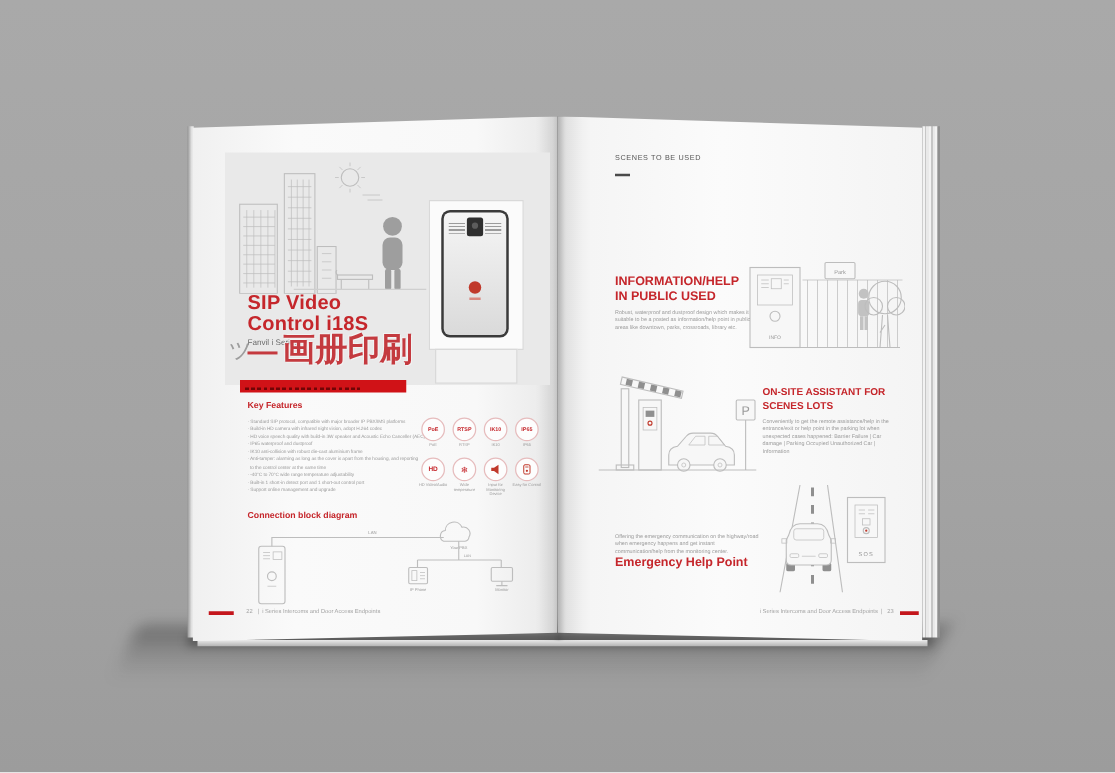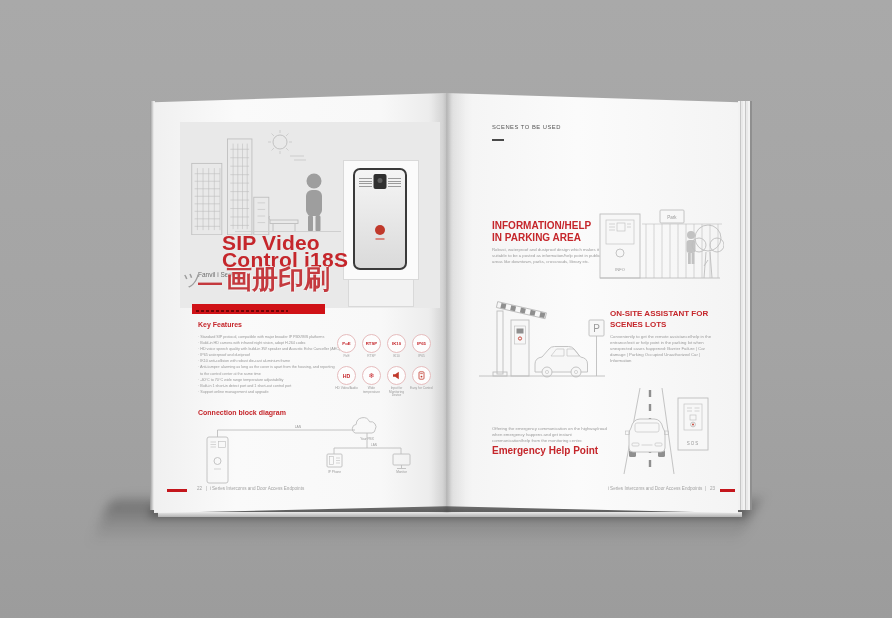--- a/index.html
+++ b/index.html
@@ -49,21 +49,21 @@
   .device-face{position:absolute;left:2px;top:2px;right:2px;bottom:2px;border-radius:5px;
     background:linear-gradient(180deg,#f5f5f5,#dadada);}
   .grille{position:absolute;top:7px;width:13px;height:10px;
     background:repeating-linear-gradient(0deg,#9b9b9b 0 1px,transparent 1px 2.6px);}
   .grille.l{left:4px;} .grille.r{right:4px;}
   .cam{position:absolute;left:50%;transform:translateX(-50%);top:4px;width:13px;height:15px;background:#2f2f2f;border-radius:2px;}
   .cam::after{content:"";position:absolute;left:4px;top:4px;width:5px;height:5px;border-radius:50%;background:#5c5c5c;}
   .dev-btn{position:absolute;left:50%;transform:translateX(-50%);top:55px;width:10px;height:10px;border-radius:50%;background:#c0392b;}
   .dev-lbl{position:absolute;left:50%;transform:translateX(-50%);top:68px;width:9px;height:2px;background:#d98880;}
   .pedestal{left:168px;top:157px;width:64px;height:26px;background:#f2f2f2;border:1px solid #d9d9d9;}
-  .hero-title{left:18px;top:112px;font-size:21px;font-weight:bold;color:#c5262b;line-height:17px;letter-spacing:.2px;z-index:5;margin-left:24px;}
+  .hero-title{left:18px;top:112px;font-size:16px;font-weight:bold;color:#c5262b;line-height:17px;letter-spacing:.2px;z-index:5;}
   .hero-sub{left:18px;top:149px;font-size:6.5px;color:#6d6d6d;z-index:5;}
   .red-bar{left:192px;top:304px;width:133px;height:10px;background:#d01217;z-index:4;}
   .red-bar-ticks{position:absolute;left:4px;bottom:2px;width:92px;height:2px;
     background:repeating-linear-gradient(90deg,rgba(80,0,0,.75) 0 3px,transparent 3px 5px);}
   .kf-head{left:198px;top:321px;font-size:7px;font-weight:bold;color:#c5262b;z-index:4;}
   .kf-list{left:198px;top:334px;width:145px;z-index:4;}
   .kf-item{font-size:3.8px;line-height:6.1px;color:#9b9b9b;white-space:nowrap;letter-spacing:-.05px;}
   .kf-item::before{content:"· ";}
   .kf-item.cont::before{content:"  ";white-space:pre;}
   .badges{left:334px;top:334px;display:grid;grid-template-columns:repeat(4,25px);row-gap:8px;z-index:4;}
@@ -289,21 +289,21 @@
     <g data-name="tree-illustration">
       <circle cx="112" cy="30" r="13"></circle>
       <circle cx="103" cy="37" r="7"></circle>
       <circle cx="121" cy="37" r="7"></circle>
       <path d="M110 44 L108 70 M114 44 L116 70 M112 52 L108 58"></path>
     </g>
     <path d="M4 70 H124"></path>
   </svg>
   <div class="abs sec-head s1-head" data-name="section1-heading">
     <div data-name="section1-heading-line1">INFORMATION/HELP</div>
-    <div data-name="section1-heading-line2">IN PARKING AREA</div>
+    <div data-name="section1-heading-line2">IN PUBLIC USED</div>
   </div>
   <div class="abs sec-body s1-body" data-name="section1-body">Robust, waterproof and dustproof design which makes it suitable to be a posted as information/help point in public areas like downtown, parks, crossroads, library etc.</div>
 
   <svg class="abs art" style="left:477px;top:296px;z-index:4;" width="130" height="84" viewBox="0 0 130 84" data-name="parking-illustration">
     <g transform="rotate(13 22 9)" data-name="barrier-arm">
       <rect x="20" y="6" width="50" height="6"></rect>
       <rect class="dkfill" x="24" y="6.5" width="5" height="5"></rect>
       <rect class="dkfill" x="34" y="6.5" width="5" height="5"></rect>
       <rect class="dkfill" x="44" y="6.5" width="5" height="5"></rect>
       <rect class="dkfill" x="54" y="6.5" width="5" height="5"></rect>

